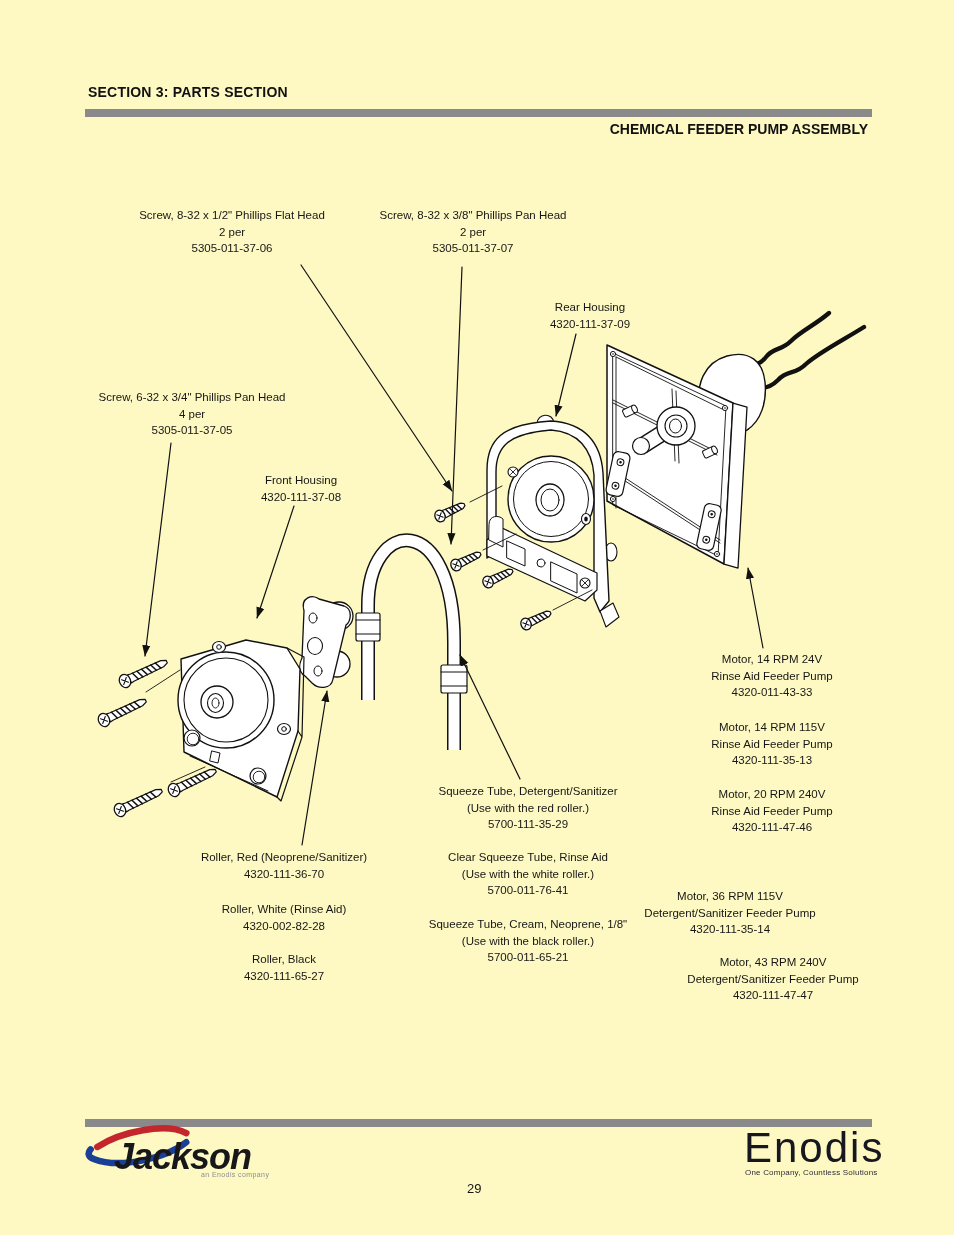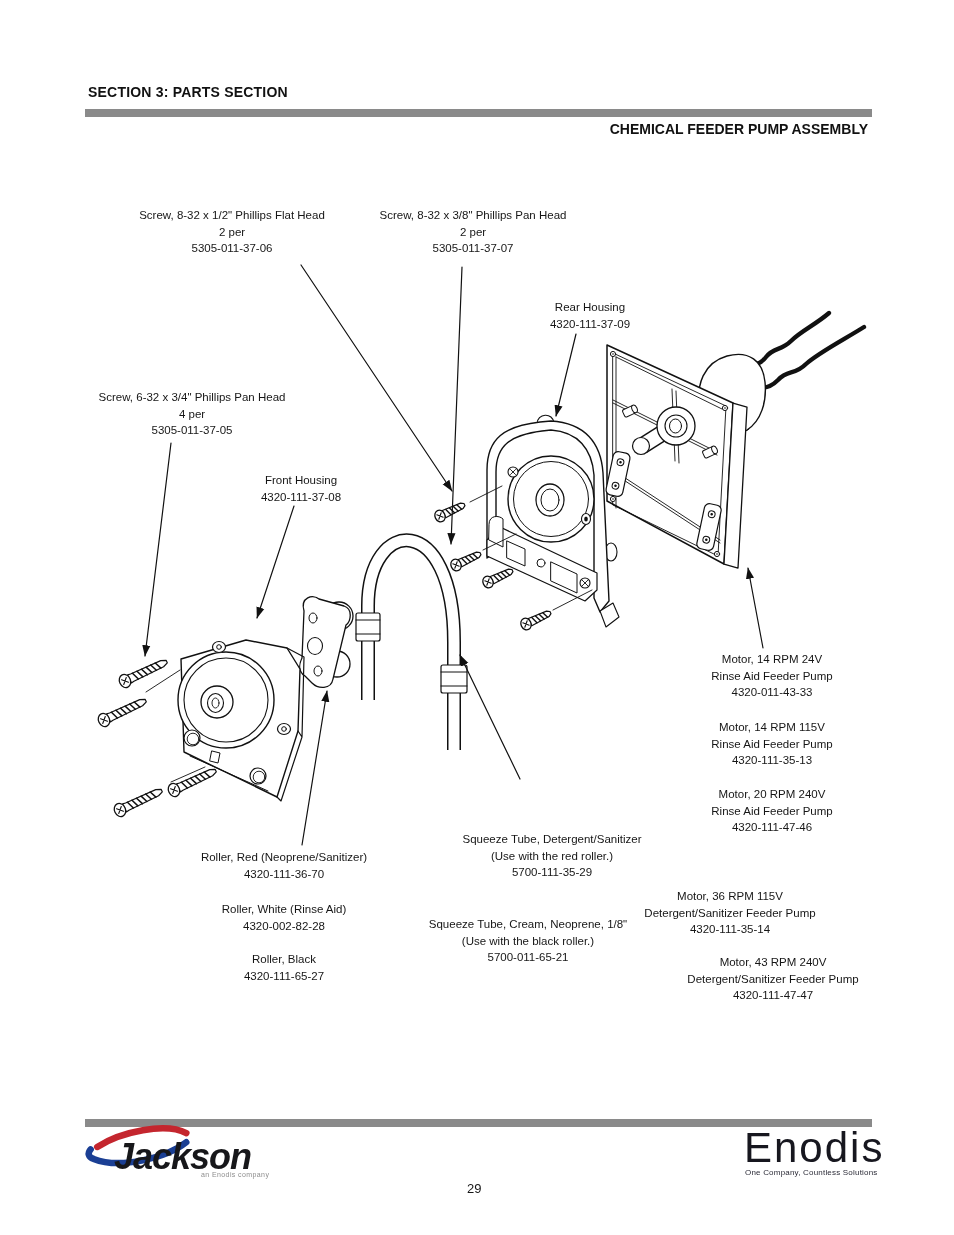--- a/index.html
+++ b/index.html
@@ -1,18 +1,18 @@
 <!DOCTYPE html>
 <html><head>
 <meta charset="utf-8">
 <style>
   html,body { margin:0; padding:0; background:#e8e8e8; }
   .page {
     position:relative; width:954px; height:1235px; margin:0 auto;
-    background:#ffffff; overflow:hidden;
+    background:#fef9c3; overflow:hidden;
     font-family:"Liberation Sans", sans-serif; color:#111;
   }
   .section-title {
     position:absolute; left:88px; top:84px;
     font-size:14px; font-weight:bold; letter-spacing:0.2px; white-space:nowrap;
   }
   .rule {
     position:absolute; left:85px; width:787px; height:8px; background:#8a8a8a;
   }
   .rule.top { top:109px; }
@@ -276,24 +276,29 @@
   <div class="lbl" style="left:730px; top:888px;">
     <span>Motor, 36 RPM 115V</span>
     <span>Detergent/Sanitizer Feeder Pump</span>
     <span>4320-111-35-14</span>
   </div>
   <div class="lbl" style="left:773px; top:954px;">
     <span>Motor, 43 RPM 240V</span>
     <span>Detergent/Sanitizer Feeder Pump</span>
     <span>4320-111-47-47</span>
   </div>
-  <div class="lbl" style="left:552px; top:783px;margin-top:48px;">
+  <div class="lbl" style="left:528px; top:783px;">
     <span>Squeeze Tube, Detergent/Sanitizer</span>
     <span>(Use with the red roller.)</span>
     <span>5700-111-35-29</span>
+  </div>
+  <div class="lbl" style="left:528px; top:849px;">
+    <span>Clear Squeeze Tube, Rinse Aid</span>
+    <span>(Use with the white roller.)</span>
+    <span>5700-011-76-41</span>
   </div>
   <div class="lbl" style="left:528px; top:916px;">
     <span>Squeeze Tube, Cream, Neoprene, 1/8"</span>
     <span>(Use with the black roller.)</span>
     <span>5700-011-65-21</span>
   </div>
   <div class="lbl" style="left:284px; top:849px;">
     <span>Roller, Red (Neoprene/Sanitizer)</span>
     <span>4320-111-36-70</span>
   </div>

